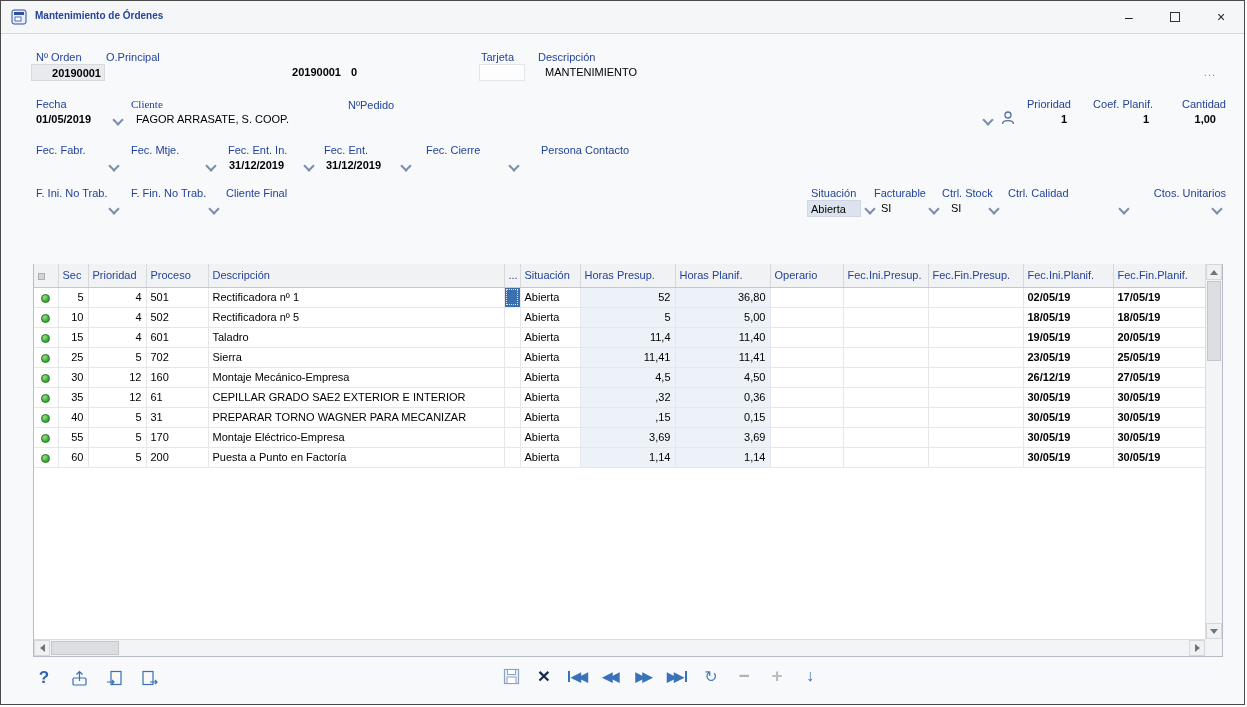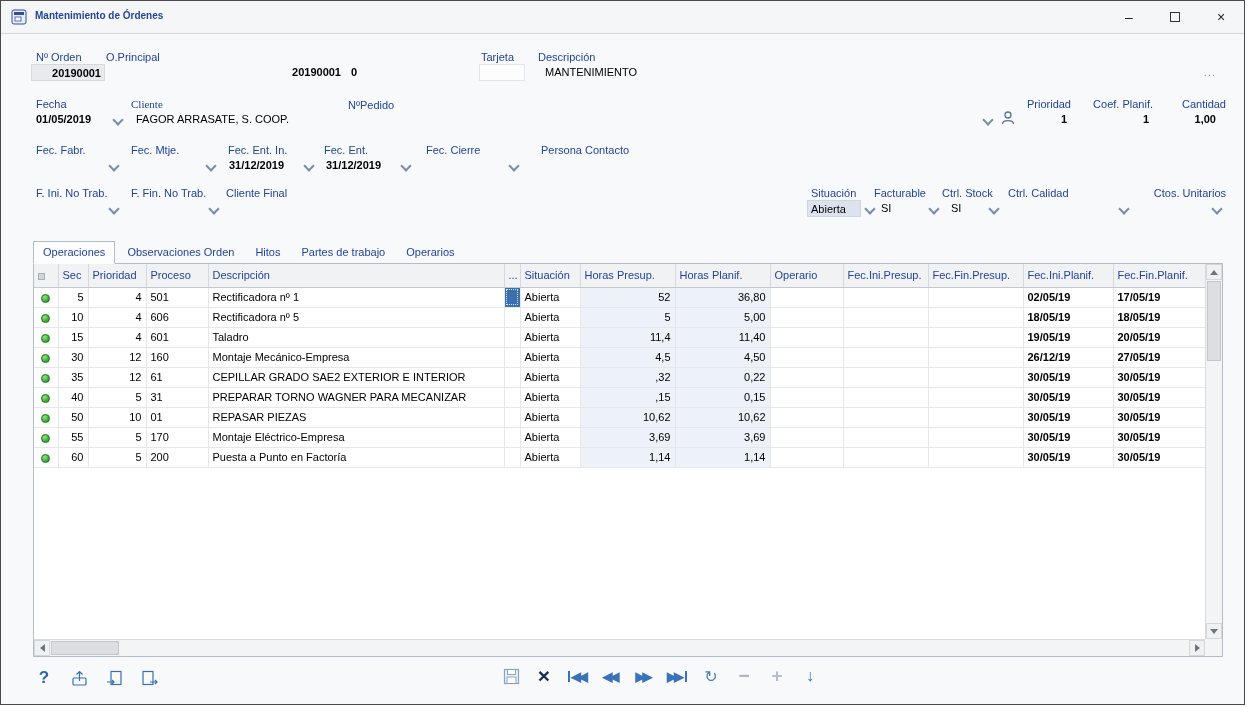--- a/index.html
+++ b/index.html
@@ -162,27 +162,20 @@
     <span class="chev" style="left:928px; top:170px;"></span>
     <div class="lbl" style="left:941px; top:152px;">Ctrl. Stock</div>
     <div class="val" style="left:950px; top:167px;">SI</div>
     <span class="chev" style="left:988px; top:170px;"></span>
     <div class="lbl" style="left:1007px; top:152px;">Ctrl. Calidad</div>
     <span class="chev" style="left:1118px; top:170px;"></span>
     <div class="lbl ta-r" style="right:18px; top:152px; width:85px;">Ctos. Unitarios</div>
     <span class="chev" style="right:22px; top:170px;"></span>
   </div>
 
-  <div class="tabs">
-    <div class="tab active">Operaciones</div>
-    <div class="tab">Observaciones Orden</div>
-    <div class="tab">Hitos</div>
-    <div class="tab">Partes de trabajo</div>
-    <div class="tab">Operarios</div>
-  </div>
 
   <div class="grid">
     <div class="grid-wrap">
       <table>
         <colgroup>
           <col style="width:24px">
             <col style="width:30px">
             <col style="width:58px">
             <col style="width:62px">
           <col style="width:296px">
@@ -229,21 +222,21 @@
               <td></td>
               <td></td>
               <td></td>
               <td class="bold">02/05/19</td>
               <td class="bold">17/05/19</td>
             </tr>
             <tr>
               <td class="c-ind" style="text-align:center;"><span class="dot"></span></td>
               <td class="ta-r">10</td>
               <td class="ta-r">4</td>
-              <td>606</td>
+              <td>502</td>
               <td>Rectificadora nº 5</td>
               <td class="c-dots"></td>
               <td>Abierta</td>
               <td class="c-hp ta-r">5</td>
               <td class="c-hpl ta-r">5,00</td>
               <td></td>
               <td></td>
               <td></td>
               <td class="bold">18/05/19</td>
               <td class="bold">18/05/19</td>
@@ -259,20 +252,36 @@
               <td class="c-hp ta-r">11,4</td>
               <td class="c-hpl ta-r">11,40</td>
               <td></td>
               <td></td>
               <td></td>
               <td class="bold">19/05/19</td>
               <td class="bold">20/05/19</td>
             </tr>
             <tr>
               <td class="c-ind" style="text-align:center;"><span class="dot"></span></td>
+              <td class="ta-r">25</td>
+              <td class="ta-r">5</td>
+              <td>702</td>
+              <td>Sierra</td>
+              <td class="c-dots"></td>
+              <td>Abierta</td>
+              <td class="c-hp ta-r">11,41</td>
+              <td class="c-hpl ta-r">11,41</td>
+              <td></td>
+              <td></td>
+              <td></td>
+              <td class="bold">23/05/19</td>
+              <td class="bold">25/05/19</td>
+            </tr>
+            <tr>
+              <td class="c-ind" style="text-align:center;"><span class="dot"></span></td>
               <td class="ta-r">30</td>
               <td class="ta-r">12</td>
               <td>160</td>
               <td>Montaje Mecánico-Empresa</td>
               <td class="c-dots"></td>
               <td>Abierta</td>
               <td class="c-hp ta-r">4,5</td>
               <td class="c-hpl ta-r">4,50</td>
               <td></td>
               <td></td>
@@ -282,53 +291,37 @@
             </tr>
             <tr>
               <td class="c-ind" style="text-align:center;"><span class="dot"></span></td>
               <td class="ta-r">35</td>
               <td class="ta-r">12</td>
               <td>61</td>
               <td>CEPILLAR GRADO SAE2 EXTERIOR E INTERIOR</td>
               <td class="c-dots"></td>
               <td>Abierta</td>
               <td class="c-hp ta-r">,32</td>
-              <td class="c-hpl ta-r">0,22</td>
+              <td class="c-hpl ta-r">0,36</td>
               <td></td>
               <td></td>
               <td></td>
               <td class="bold">30/05/19</td>
               <td class="bold">30/05/19</td>
             </tr>
             <tr>
               <td class="c-ind" style="text-align:center;"><span class="dot"></span></td>
               <td class="ta-r">40</td>
               <td class="ta-r">5</td>
               <td>31</td>
               <td>PREPARAR TORNO WAGNER PARA MECANIZAR</td>
               <td class="c-dots"></td>
               <td>Abierta</td>
               <td class="c-hp ta-r">,15</td>
               <td class="c-hpl ta-r">0,15</td>
-              <td></td>
-              <td></td>
-              <td></td>
-              <td class="bold">30/05/19</td>
-              <td class="bold">30/05/19</td>
-            </tr>
-            <tr>
-              <td class="c-ind" style="text-align:center;"><span class="dot"></span></td>
-              <td class="ta-r">50</td>
-              <td class="ta-r">10</td>
-              <td>01</td>
-              <td>REPASAR PIEZAS</td>
-              <td class="c-dots"></td>
-              <td>Abierta</td>
-              <td class="c-hp ta-r">10,62</td>
-              <td class="c-hpl ta-r">10,62</td>
               <td></td>
               <td></td>
               <td></td>
               <td class="bold">30/05/19</td>
               <td class="bold">30/05/19</td>
             </tr>
             <tr>
               <td class="c-ind" style="text-align:center;"><span class="dot"></span></td>
               <td class="ta-r">55</td>
               <td class="ta-r">5</td>

